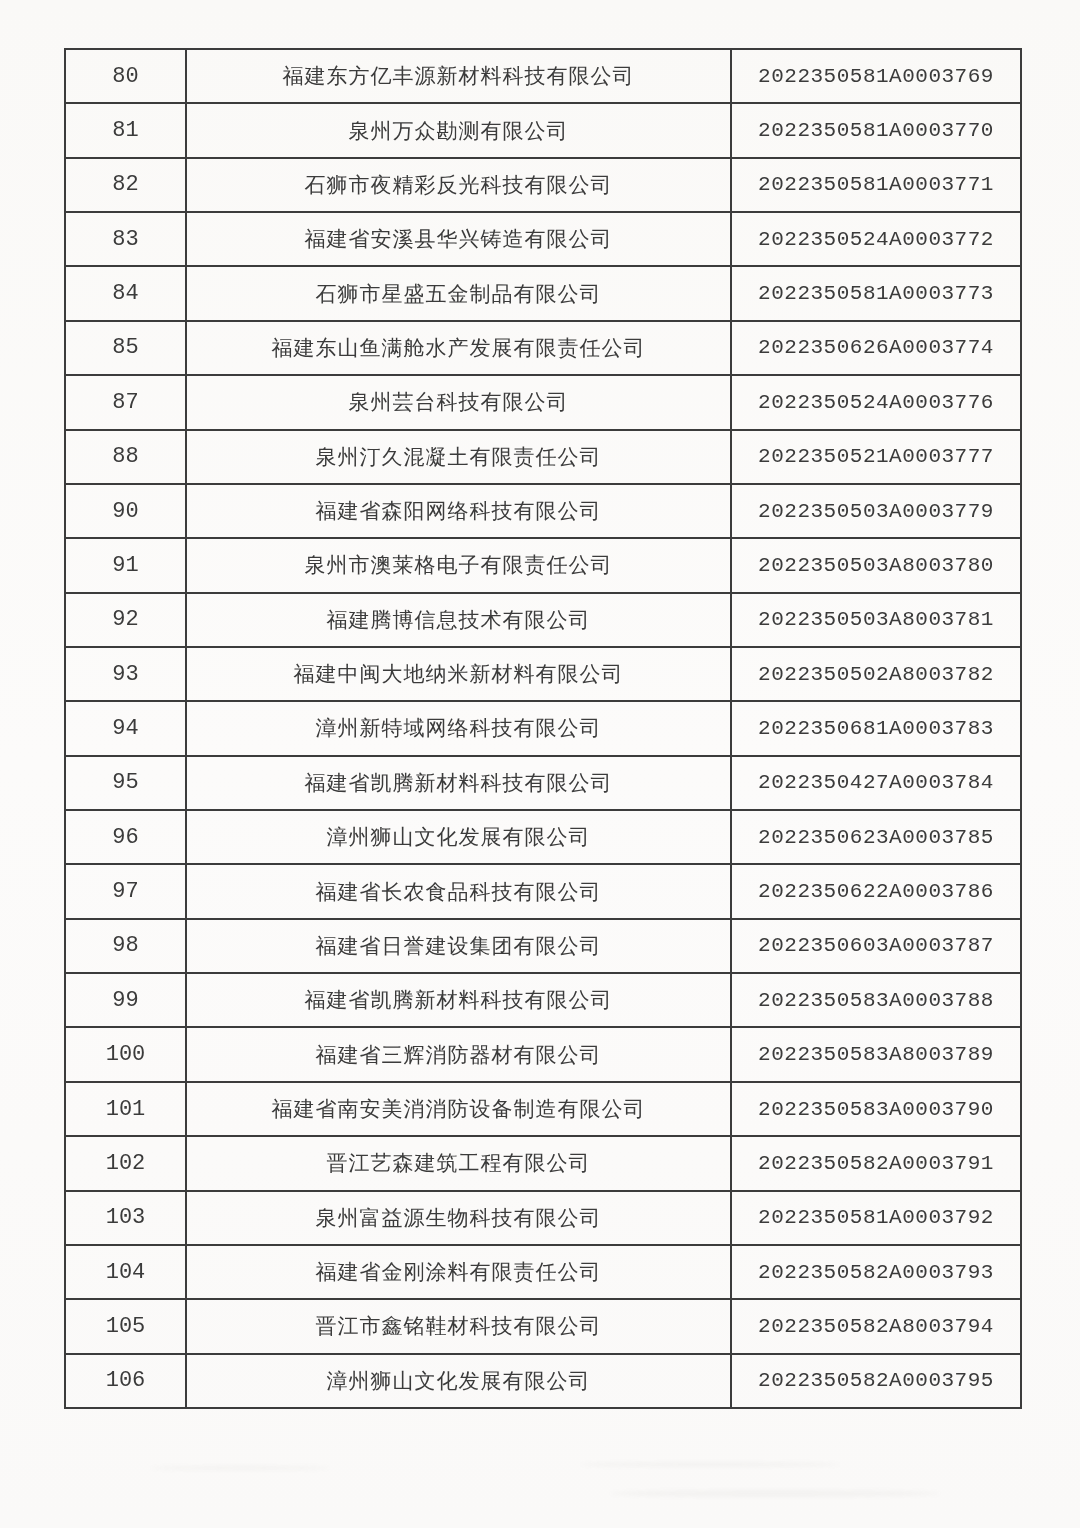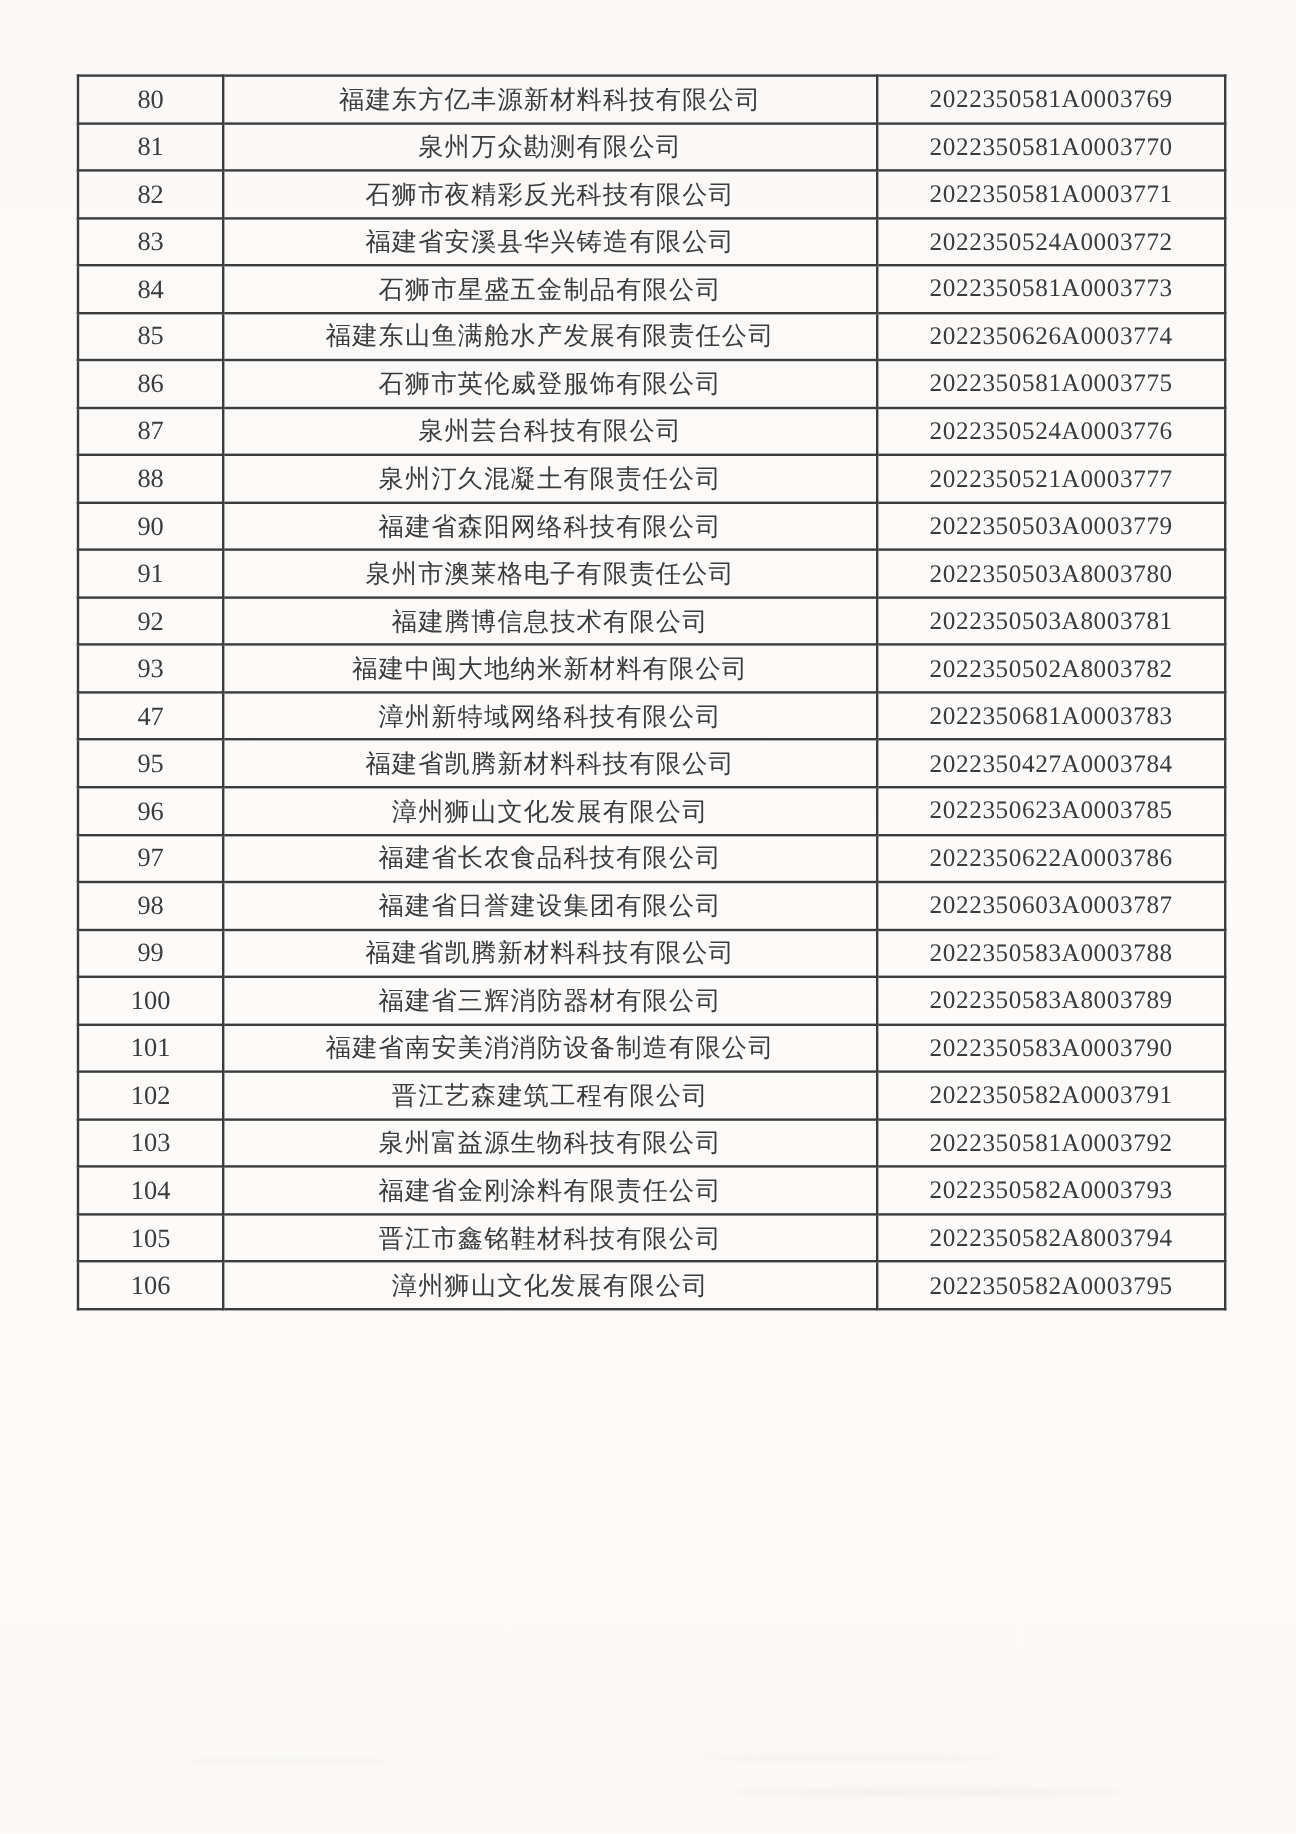--- a/index.html
+++ b/index.html
@@ -13,26 +13,27 @@
     position: relative;
   }
   .page {
     position: absolute;
     inset: 0;
     background: linear-gradient(180deg, #faf9f7 0%, #fcfbfa 50%, #faf9f8 100%);
   }
   table.registry {
     position: absolute;
     left: 64px;
-    top: 62px;
+    top: 48px;
     width: 950px;
-    height: 1030px;
+    height: 1361px;
     border-collapse: collapse;
     table-layout: fixed;
     background: transparent;
+    font-family: Liberation Mono, monospace;
   }
   table.registry td {
     border: 2px solid #3c3c3c;
     text-align: center;
     vertical-align: middle;
     color: #3b3b3b;
     padding: 0;
     overflow: hidden;
     white-space: nowrap;
   }
@@ -95,25 +96,20 @@
         <td class="col-no">84</td>
         <td class="col-company">石狮市星盛五金制品有限公司</td>
         <td class="col-code">2022350581A0003773</td>
       </tr>
         <tr style="">
         <td class="col-no">85</td>
         <td class="col-company">福建东山鱼满舱水产发展有限责任公司</td>
         <td class="col-code">2022350626A0003774</td>
       </tr>
         <tr style="">
-        <td class="col-no">86</td>
-        <td class="col-company">石狮市英伦威登服饰有限公司</td>
-        <td class="col-code">2022350581A0003775</td>
-      </tr>
-        <tr style="">
         <td class="col-no">87</td>
         <td class="col-company">泉州芸台科技有限公司</td>
         <td class="col-code">2022350524A0003776</td>
       </tr>
         <tr style="">
         <td class="col-no">88</td>
         <td class="col-company">泉州汀久混凝土有限责任公司</td>
         <td class="col-code">2022350521A0003777</td>
       </tr>
         <tr style="">
@@ -130,21 +126,21 @@
         <td class="col-no">92</td>
         <td class="col-company">福建腾博信息技术有限公司</td>
         <td class="col-code">2022350503A8003781</td>
       </tr>
         <tr style="">
         <td class="col-no">93</td>
         <td class="col-company">福建中闽大地纳米新材料有限公司</td>
         <td class="col-code">2022350502A8003782</td>
       </tr>
         <tr style="">
-        <td class="col-no">47</td>
+        <td class="col-no">94</td>
         <td class="col-company">漳州新特域网络科技有限公司</td>
         <td class="col-code">2022350681A0003783</td>
       </tr>
         <tr style="">
         <td class="col-no">95</td>
         <td class="col-company">福建省凯腾新材料科技有限公司</td>
         <td class="col-code">2022350427A0003784</td>
       </tr>
         <tr style="">
         <td class="col-no">96</td>

